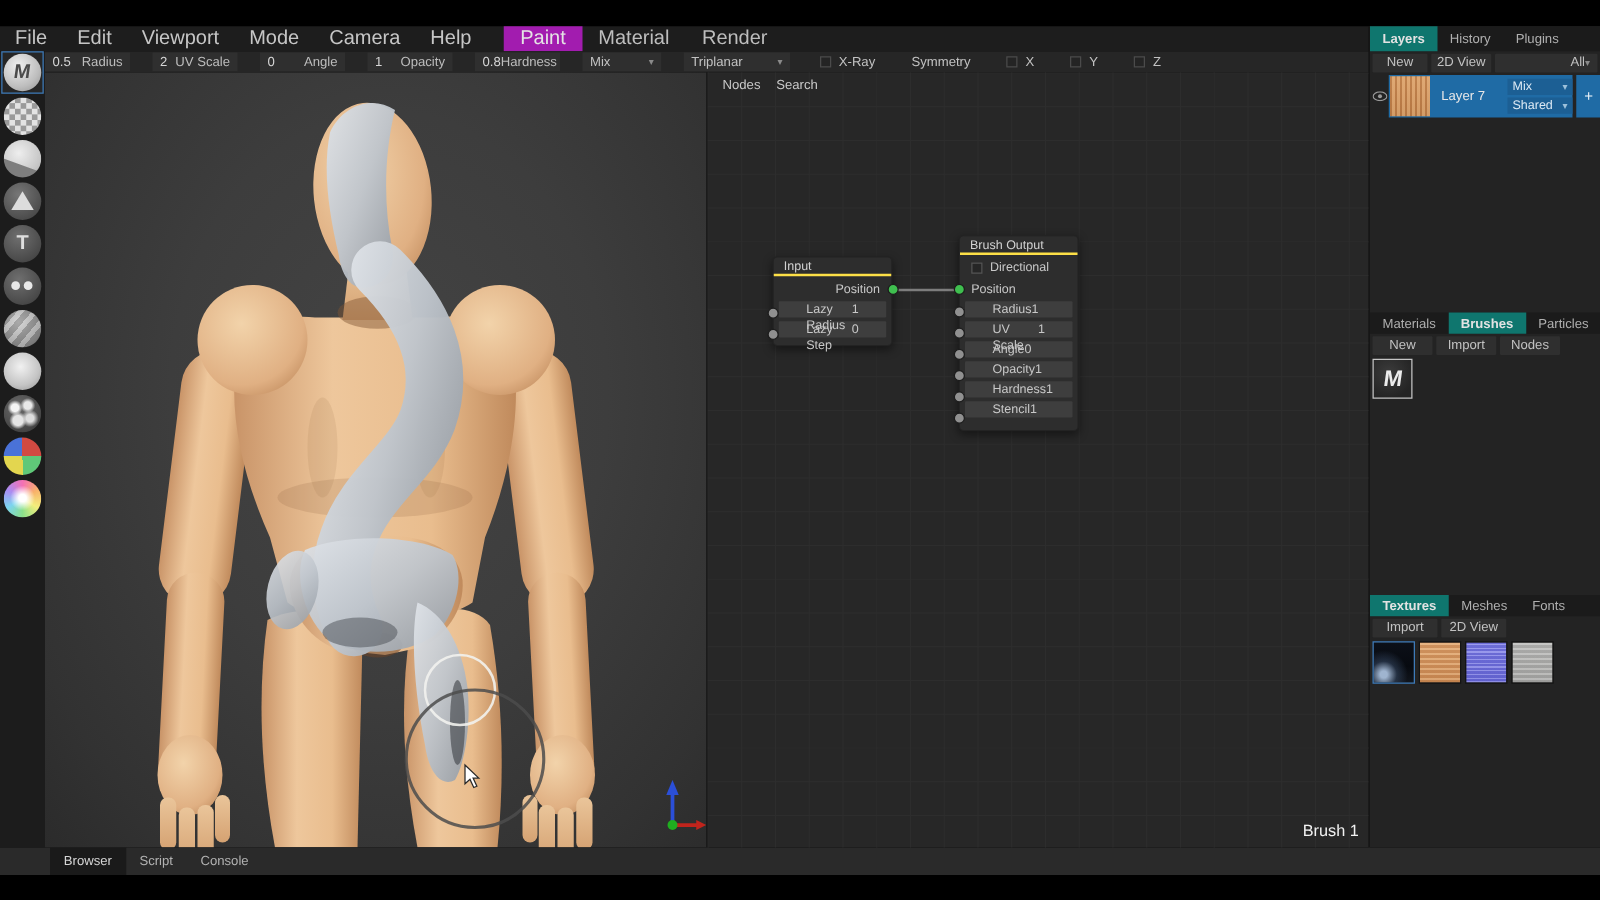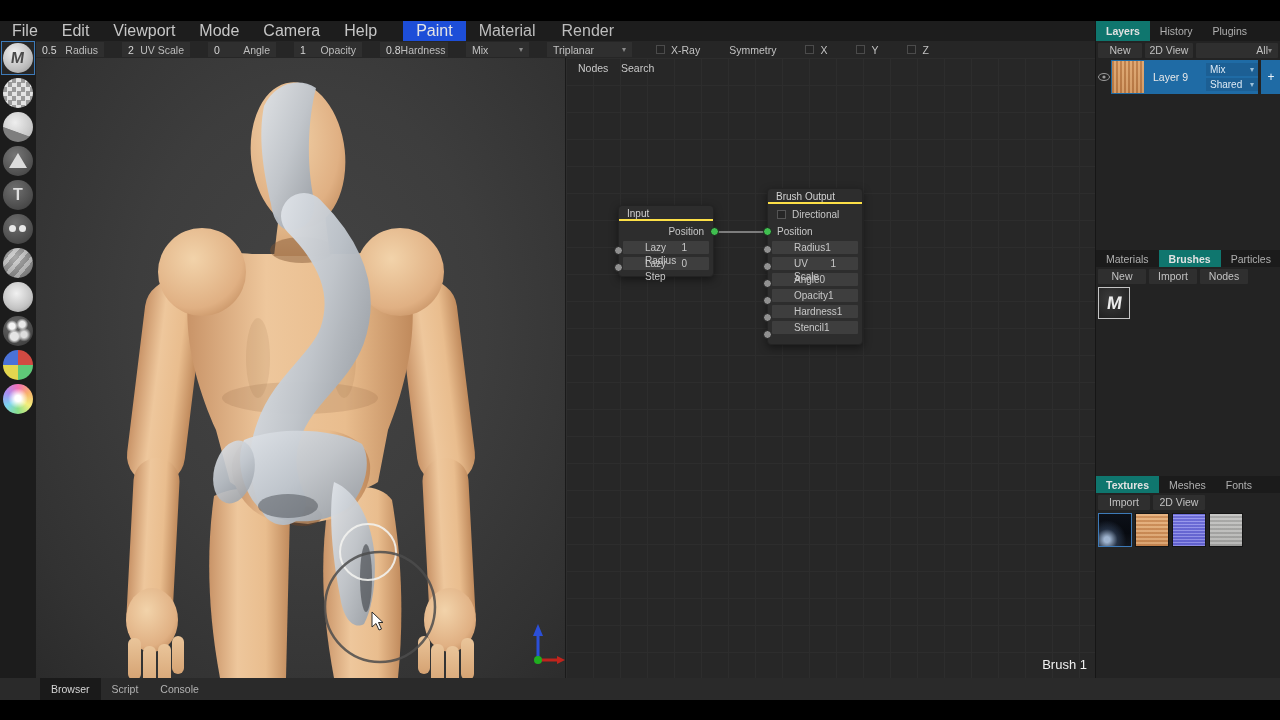--- a/index.html
+++ b/index.html
@@ -10,21 +10,21 @@
   
   .bar-black-top { position:absolute; left:0; top:0; width:1280px; height:21px; background:#000; }
   .bar-black-bottom { position:absolute; left:0; top:700px; width:1280px; height:20px; background:#000; }
 
   
   .menubar { position:absolute; left:0; top:21px; width:1095px; height:20px;
     background:#1d1d1d; display:flex; align-items:stretch; font-size:16px; color:#c6c6c6; }
   .menu-item { padding:0 12px; display:flex; align-items:center; cursor:default; }
   .mode-tabs { display:flex; margin-left:14px; }
   .mode-tab { padding:0 13px; display:flex; align-items:center; color:#bdbdbd; }
-  .mode-tab.active { background:#1d4ed8; color:#e4e4e4; }
+  .mode-tab.active { background:#a21caf; color:#e4e4e4; }
 
   
   .toolbar { position:absolute; left:36px; top:41px; width:1059px; height:17px;
     background:#262626; display:flex; align-items:center; font-size:10.5px; color:#c2c2c2;gap:17px; }
   .tb-slider { width:68px; height:15px; margin-right:1px; background:#2f2f2f;
     display:flex; align-items:center; justify-content:space-between; padding:0 6px; }
   .tb-slider .val { color:#d6d6d6; }
   .tb-slider .lbl { color:#bdbdbd; }
   .tb-dd { height:15px; margin-right:1px; background:#2f2f2f; display:flex;
     align-items:center; justify-content:space-between; padding:0 6px; }
@@ -417,21 +417,21 @@
     </div>
     <div class="layer-row">
       <div class="eye-wrap">
         <svg width="12" height="8" viewBox="0 0 12 8">
           <ellipse cx="6" cy="4" rx="5.5" ry="3.5" fill="none" stroke="#9a9a9a" stroke-width="1"></ellipse>
           <circle cx="6" cy="4" r="1.6" fill="#9a9a9a"></circle>
         </svg>
       </div>
       <div class="layer-sel">
         <div class="layer-thumb"></div>
-        <div class="layer-name">Layer 9</div>
+        <div class="layer-name">Layer 7</div>
         <div class="layer-dds">
           <div class="layer-dd">
             <span>Mix</span>
           </div>
           <div class="layer-dd">
             <span>Shared</span>
           </div>
         </div>
       </div>
       <div class="layer-add">+</div>

